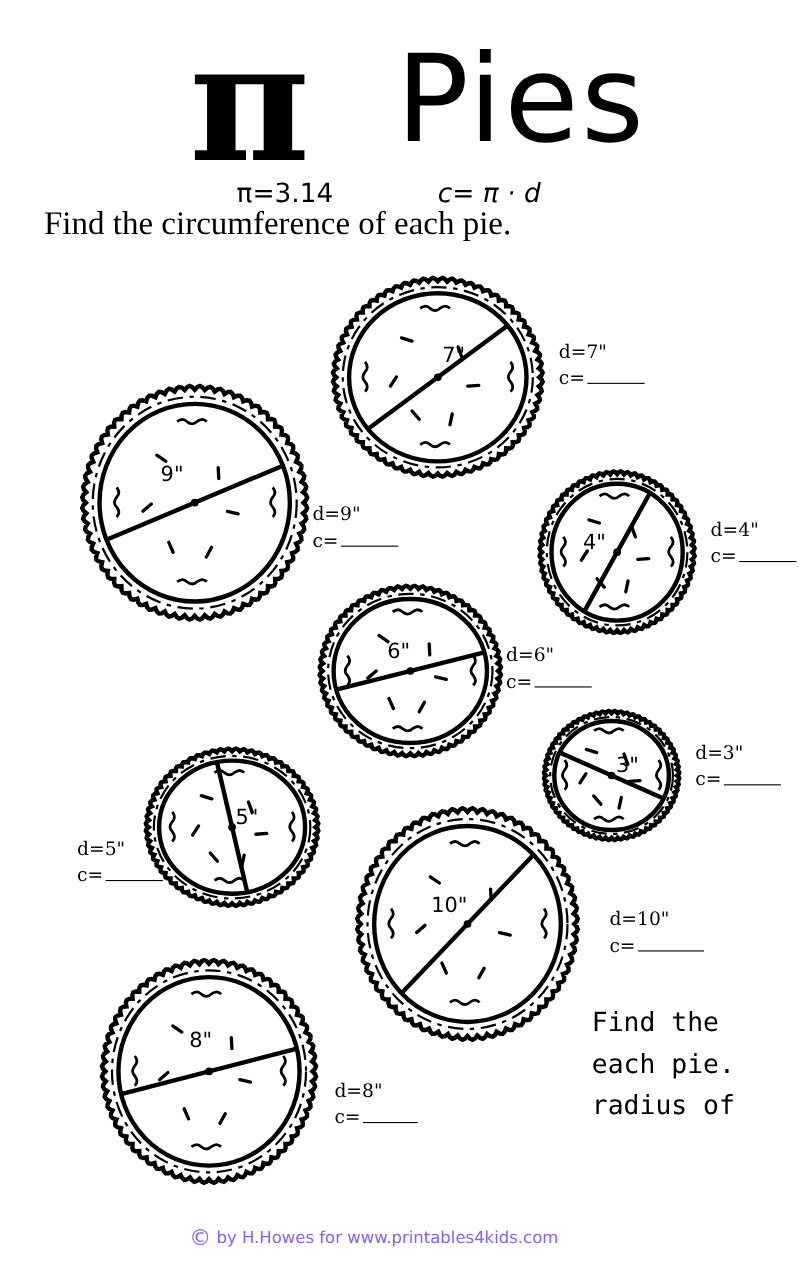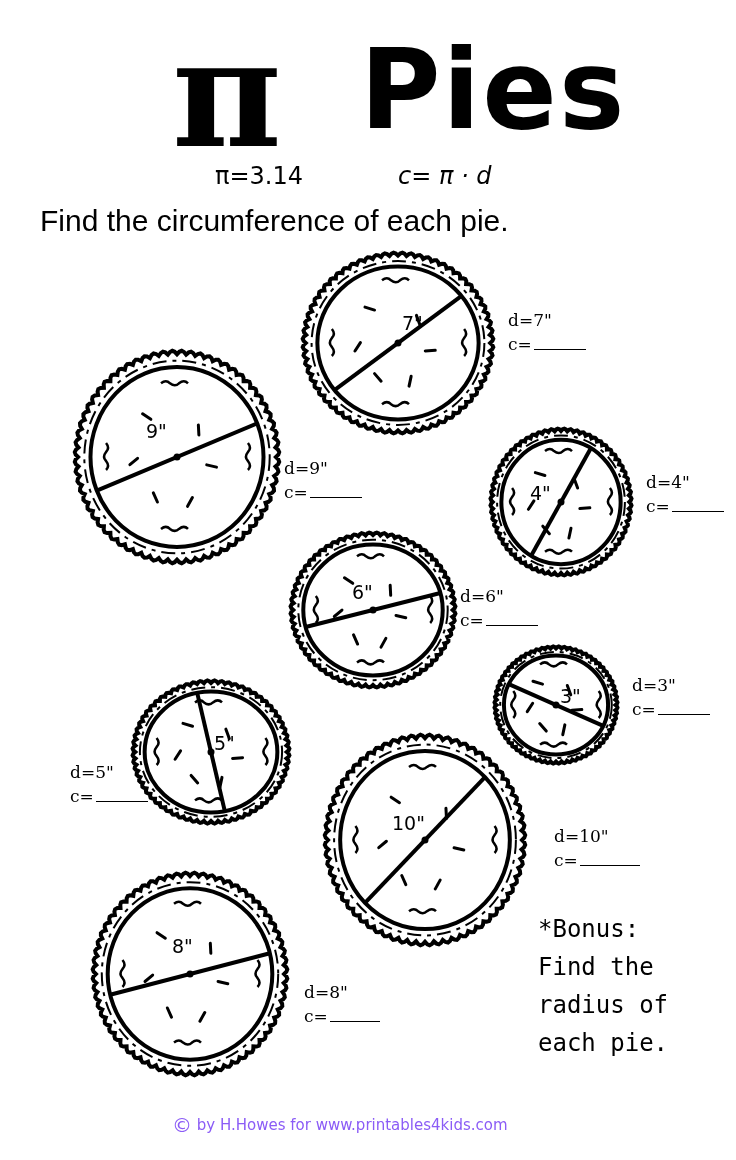--- a/index.html
+++ b/index.html
@@ -2,25 +2,25 @@
 <html><head>
   <meta charset="utf-8">
   <style>
     html, body { margin: 0; padding: 0; background: #ffffff; }
     body { width: 736px; height: 1160px; position: relative; overflow: hidden;
            font-family: "DejaVu Sans", sans-serif; color: #111; }
     .abs { position: absolute; }
     .title-pi { left: 172px; top: 18px; font-family: "DejaVu Serif", serif; font-weight: bold;
                 font-size: 150px; line-height: 150px; color: #000; }
     .title-word { left: 360px; top: 30px; font-family: "DejaVu Sans", sans-serif;
-                  font-size: 110px; line-height: 120px; color: #000; letter-spacing: 2px; font-weight: bold; }
+                  font-size: 110px; line-height: 120px; color: #000; letter-spacing: 2px; }
     .formula { font-family: "DejaVu Sans", sans-serif; font-size: 24px; color: #000; top: 162px; }
     .formula-pi { left: 215px; }
     .formula-c { left: 398px; font-style: italic; }
-    .instructions { left: 40px; top: 204px; font-family: Liberation Sans, sans-serif;
+    .instructions { left: 40px; top: 187px; font-family: Liberation Serif, serif;
                     font-size: 30px; letter-spacing: 0px; color: #000; white-space: nowrap; }
     .pie { position: absolute; }
     .pie svg { display: block; overflow: visible; }
     .pie-size { position: absolute; font-family: "DejaVu Sans", sans-serif; color: #000;
                 background: transparent; }
     .label { position: absolute; font-family: "DejaVu Serif", serif; font-size: 17px;
              line-height: 24px; color: #000; }
     .blank { display: inline-block; border-bottom: 1.5px solid #000; height: 14px;
              vertical-align: baseline; margin-left: 2px; }
     .bonus { left: 538px; top: 910px; font-family: "DejaVu Sans Mono", monospace;
@@ -232,22 +232,21 @@
       <path d="M169.5024 92 q4 5 0 9 q-4 5 0 9 q4 5 0 9" fill="none" stroke="#000" stroke-width="2.5"></path>
     </svg>
   </div>
 <div class="pie-size abs" style="left:172px; top:935px; font-size:19px;">8"</div>
 <div class="label" style="left:304px; top:980px;">
   <div>d=8"</div>
   <div><span>c=</span><span class="blank" style="width:50px;"></span></div>
 </div>
 
 <div class="abs bonus">
-  <div>*Bonus:</div>
   <div>Find the</div>
+  <div>each pie.</div>
   <div>radius of</div>
-  <div>each pie.</div>
 </div>
 
 <div class="abs footer">
   <span style="font-size:20px; vertical-align:-2px;">©</span>
   <span>by  H.Howes  for  www.printables4kids.com</span>
 </div>
 
 </body></html>

